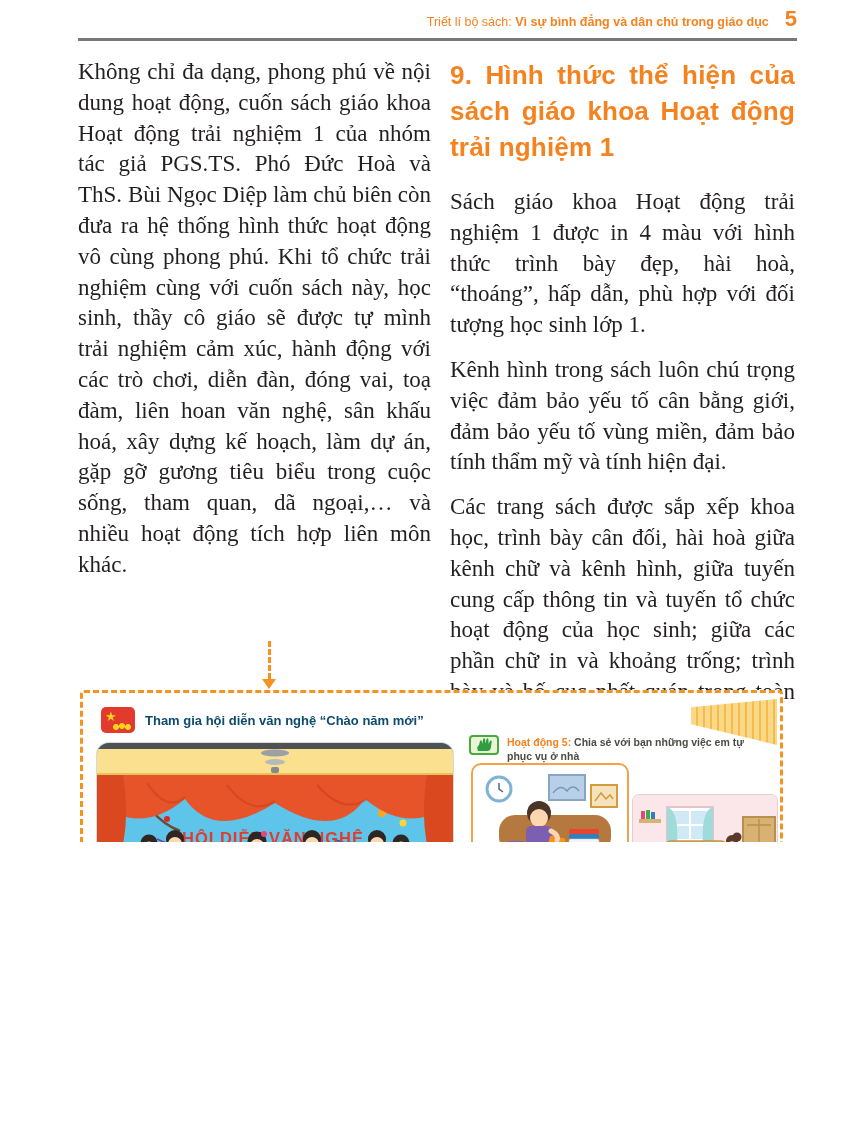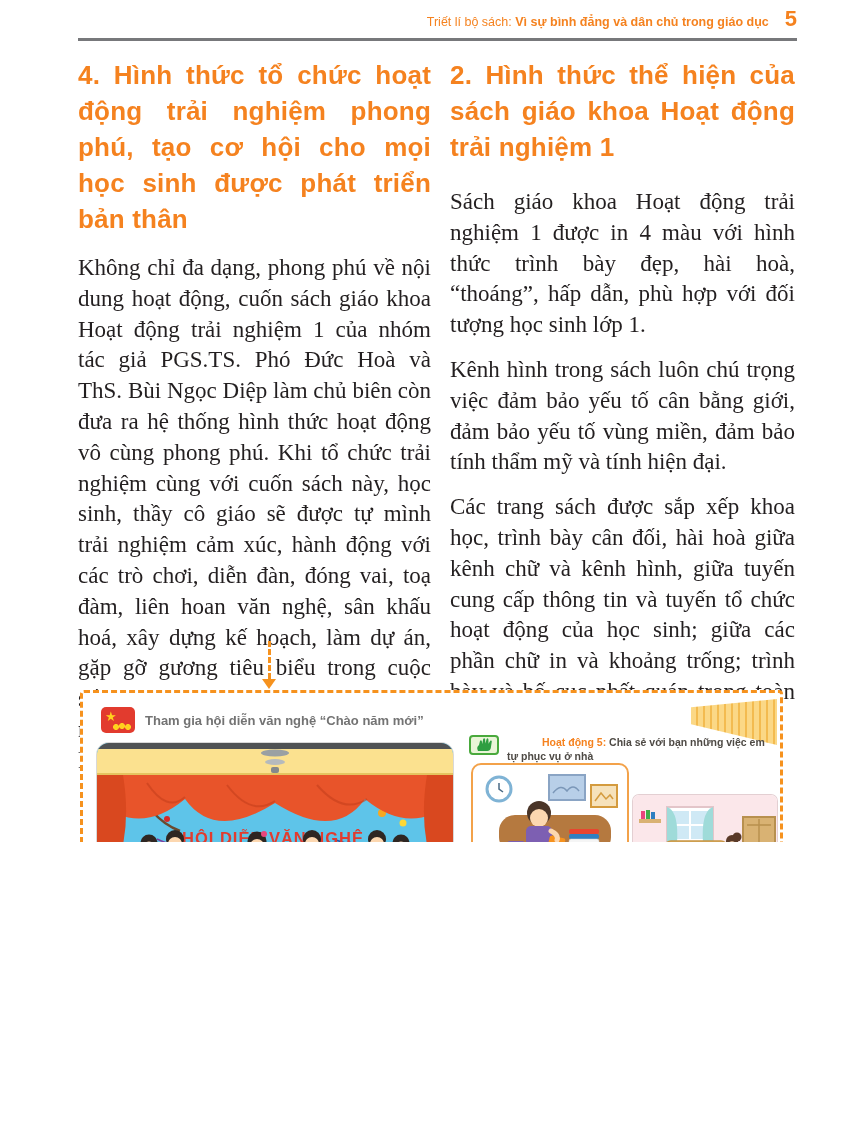--- a/index.html
+++ b/index.html
@@ -36,21 +36,21 @@
                clip-path:polygon(0 0,100% 18%,100% 72%,0 100%);}
   .stripe-right{position:absolute;right:3px;top:6px;width:86px;height:46px;
                 clip-path:polygon(0 18%,100% 0,100% 100%,0 55%);}
   .card1-row{position:absolute;left:18px;top:14px;display:flex;align-items:center;gap:10px;}
   .flag{width:34px;height:26px;background:#e23b2e;border-radius:5px;position:relative;}
   .flag .star{position:absolute;left:4px;top:3px;color:#ffd21e;font-size:13px;line-height:1;}
   .flag .bumps{position:absolute;right:4px;bottom:3px;width:18px;height:7px;
                background:radial-gradient(circle 3px at 3px 4px,#ffd21e 95%,transparent),
                           radial-gradient(circle 3px at 9px 3px,#ffd21e 95%,transparent),
                           radial-gradient(circle 3px at 15px 4px,#ffd21e 95%,transparent);}
-  .card1-title{font-size:13px;font-weight:700;color:#737373;}
+  .card1-title{font-size:13px;font-weight:700;color:#0c4a6e;}
   .stage{position:absolute;left:14px;top:50px;width:356px;height:187px;border-radius:12px;
          overflow:hidden;background:#5ec4e9;box-shadow:0 0 0 1px #d8d8d8;}
   .craft-icon{position:absolute;left:32px;top:292px;width:44px;height:35px;background:#6abf4b;
               border:2px solid #4f9a35;border-radius:6px;position:absolute;overflow:hidden;}
   .craft-icon .board{position:absolute;left:5px;top:4px;right:5px;height:14px;background:#2e7d32;border-radius:2px;}
   .craft-icon .person{position:absolute;left:18px;top:6px;width:8px;height:8px;border-radius:50%;background:#ffd21e;}
   .craft-icon .dots{position:absolute;left:6px;bottom:3px;right:6px;height:8px;
       background:radial-gradient(circle 2px at 4px 4px,#2f7fc1 95%,transparent),
                  radial-gradient(circle 2px at 12px 4px,#2f7fc1 95%,transparent),
                  radial-gradient(circle 2px at 20px 4px,#2f7fc1 95%,transparent),
@@ -58,21 +58,21 @@
   .craft-label{position:absolute;left:88px;top:292px;width:116px;font-size:12.5px;font-weight:700;
                color:#a96a2a;line-height:17px;text-align:justify;}
   .classroom{position:absolute;left:170px;top:288px;width:162px;height:118px;background:#fff;
              border:1px solid #cfcfcf;border-radius:4px;overflow:hidden;}
   .act-row{position:absolute;display:flex;align-items:flex-start;gap:8px;}
   .act5{left:386px;top:42px;width:300px;}
   .act6{left:398px;top:220px;width:288px;}
   .hand{flex:0 0 auto;width:30px;height:20px;background:#eaf5d8;border:2px solid #49a93c;
         border-radius:4px;display:flex;align-items:center;justify-content:center;}
   .act-text{font-size:10.5px;font-weight:700;line-height:14px;color:#4e4a45;}
-  .act-text .tag{color:#f5821f;margin-left:35px;}
+  .act-text .tag{color:#f5821f;}
   .imgA{position:absolute;left:388px;top:70px;width:158px;height:132px;background:#fff;
         border:2px solid #f3a24a;border-radius:10px;overflow:hidden;}
   .imgB{position:absolute;left:550px;top:102px;width:144px;height:112px;border-radius:6px;
         overflow:hidden;box-shadow:0 0 0 1px #e3cfd2;}
   .wheelzone{position:absolute;left:388px;top:256px;width:300px;height:152px;}
   .wz-shadow{position:absolute;left:18px;top:42px;width:252px;height:96px;border-radius:50%;
              background:#eaf3dc;}
   .wheel{position:absolute;left:94px;top:6px;width:118px;height:118px;border-radius:50%;
          background:conic-gradient(from -15deg,#cf2b2b 0 45deg,#f58220 0 90deg,#fdc013 0 135deg,
                     #45b14e 0 180deg,#1f8a44 0 225deg,#17a398 0 270deg,#2b4fa0 0 315deg,#7b3fa0 0 360deg);}
@@ -91,25 +91,24 @@
   <div class="hdr">
     <div class="hdr-text">
       <span class="pre">Triết lí bộ sách: </span><span class="ttl">Vì sự bình đẳng và dân chủ trong giáo dục</span>
     </div>
     <div class="hdr-page">5</div>
   </div>
   <div class="hdr-rule"></div>
 
   <div class="cols">
     <div class="col">
-      <h2>4. Hình thức tổ chức hoạt động trải nghiệm phong phú, tạo cơ hội cho mọi học sinh được phát triển bản thân</h2>
       <p>Không chỉ đa dạng, phong phú về nội dung hoạt động, cuốn sách giáo khoa Hoạt động trải nghiệm 1 của nhóm tác giả PGS.TS. Phó Đức Hoà và ThS. Bùi Ngọc Diệp làm chủ biên còn đưa ra hệ thống hình thức hoạt động vô cùng phong phú. Khi tổ chức trải nghiệm cùng với cuốn sách này, học sinh, thầy cô giáo sẽ được tự mình trải nghiệm cảm xúc, hành động với các trò chơi, diễn đàn, đóng vai, toạ đàm, liên hoan văn nghệ, sân khấu hoá, xây dựng kế hoạch, làm dự án, gặp gỡ gương tiêu biểu trong cuộc sống, tham quan, dã ngoại,… và nhiều hoạt động tích hợp liên môn khác.</p>
     </div>
     <div class="col rcol">
-      <h2>2. Hình thức thể hiện của sách giáo khoa Hoạt động trải nghiệm 1</h2>
+      <h2>9. Hình thức thể hiện của sách giáo khoa Hoạt động trải nghiệm 1</h2>
       <p>Sách giáo khoa Hoạt động trải nghiệm 1 được in 4 màu với hình thức trình bày đẹp, hài hoà, “thoáng”, hấp dẫn, phù hợp với đối tượng học sinh lớp 1.</p>
       <p>Kênh hình trong sách luôn chú trọng việc đảm bảo yếu tố cân bằng giới, đảm bảo yếu tố vùng miền, đảm bảo tính thẩm mỹ và tính hiện đại.</p>
       <p>Các trang sách được sắp xếp khoa học, trình bày cân đối, hài hoà giữa kênh chữ và kênh hình, giữa tuyến cung cấp thông tin và tuyến tổ chức hoạt động của học sinh; giữa các phần chữ in và khoảng trống; trình bày và bố cục nhất quán trong toàn bộ cuốn sách.</p>
     </div>
   </div>
 
   <div class="arrow-stem"></div>
   <div class="arrow-head"></div>
 
   <div class="fig">

